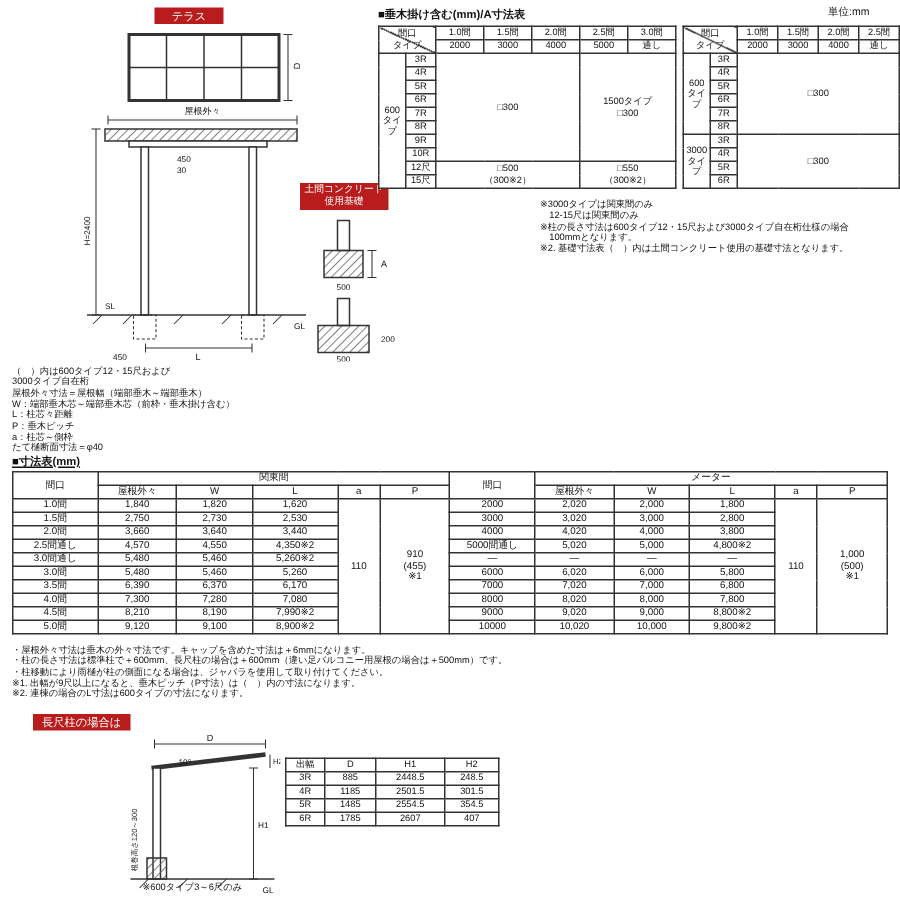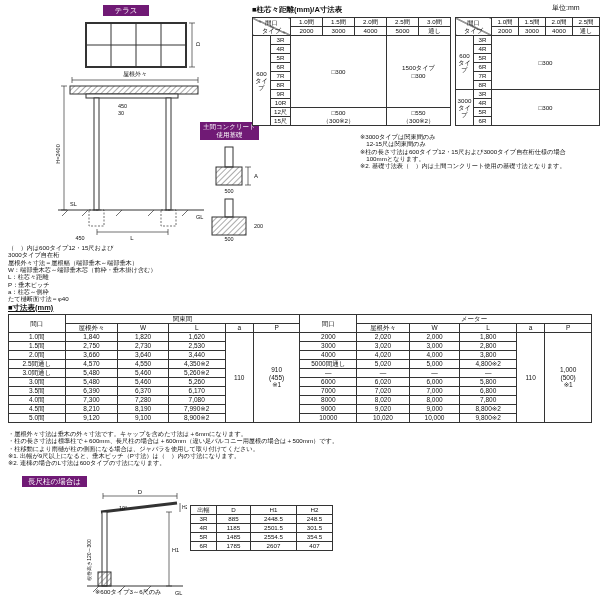--- a/index.html
+++ b/index.html
@@ -3,21 +3,21 @@
 <meta charset="utf-8">
 <style>
   html,body{margin:0;padding:0;}
   body{
     width:600px;height:600px;position:relative;background:#ffffff;
     font-family:"Liberation Sans","DejaVu Sans",sans-serif;color:#111;
     overflow:hidden;
   }
   .abs{position:absolute;}
   .tag{
-    position:absolute;background:#701a75;color:#fff;
+    position:absolute;background:#b91c1c;color:#fff;
     font-size:7.5px;line-height:1.2;padding:1px 6px;text-align:center;
     white-space:pre-line;
   }
   .title{position:absolute;font-size:7.5px;font-weight:bold;}
   .unit{position:absolute;font-size:7px;}
   .notes{position:absolute;font-size:6.2px;line-height:1.18;}
   .notes div{white-space:nowrap;}
   table.t{border-collapse:collapse;table-layout:fixed;background:#fff;}
   table.t td{
     border:1px solid #333;padding:0 1px;text-align:center;vertical-align:middle;
@@ -92,21 +92,21 @@
   <line x1="47" y1="22" x2="53" y2="22" stroke="#333" stroke-width=".7"></line>
   <line x1="47" y1="40" x2="53" y2="40" stroke="#333" stroke-width=".7"></line>
   <text x="56" y="33" font-size="6">A</text>
   <text x="31" y="48" font-size="5.5" text-anchor="middle">500</text>
   <rect x="27" y="54" width="8" height="18" fill="#fff" stroke="#333" stroke-width="1"></rect>
   <rect x="14" y="72" width="34" height="18" fill="url(#hatch)" stroke="#333" stroke-width="1"></rect>
   <text x="56" y="83" font-size="5.5">200</text>
   <text x="31" y="96" font-size="5.5" text-anchor="middle">500</text>
 </svg>
 
-<div class="title" style="left:252px;top:5px;">■柱芯々距離(mm)/A寸法表</div>
+<div class="title" style="left:252px;top:5px;">■垂木掛け含む(mm)/A寸法表</div>
 <div class="unit" style="left:552px;top:3px;">単位:mm</div>
 
 <table class="t abs" style="left:252px;top:17px;width:198px;">
   <colgroup>
       <col style="width:18px">
       <col style="width:20px">
       <col style="width:32px">
       <col style="width:32px">
       <col style="width:32px">
       <col style="width:32px">

